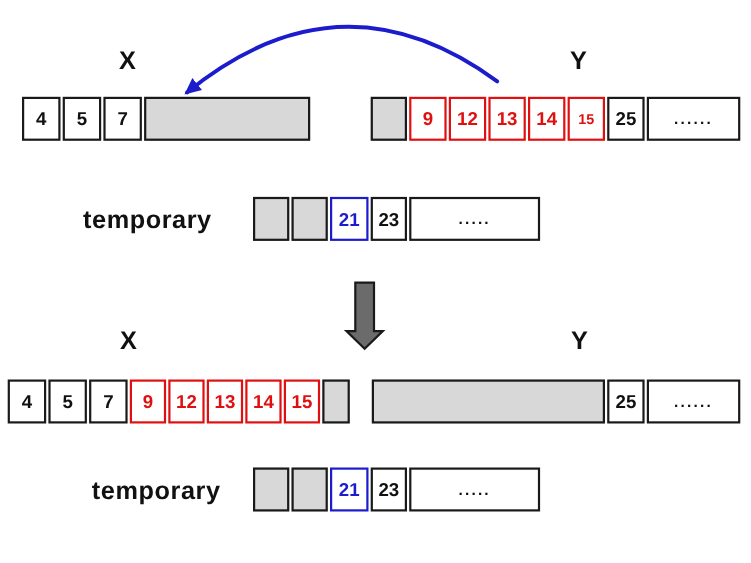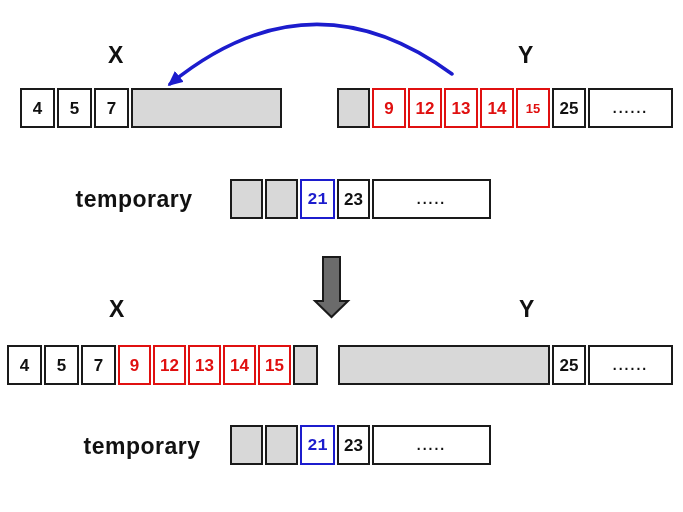--- a/index.html
+++ b/index.html
@@ -17,21 +17,21 @@
   }
   .cell{
     box-sizing:border-box;height:100%;
     display:flex;align-items:center;justify-content:center;
     border:2px solid #1a1a1a;background:#ffffff;
     font-size:17px;font-weight:700;line-height:1;
   }
   .cell.gray{background:var(--grayfill,#d8d8d8);}
   .cell.red{border-color:var(--red,#e01010);color:var(--red,#e01010);}
   .cell.redsm{font-size:13px;}
-  .cell.blue{border-color:var(--blue,#1c1ccd);color:var(--blue,#1c1ccd);font-family:Liberation Mono, monospace;}
+  .cell.blue{border-color:var(--blue,#1c1ccd);color:var(--blue,#1c1ccd);}
   .cell.dots{font-size:14px;letter-spacing:2px;}
 </style>
 </head>
 <body>
 
 <div class="canvas">
 
   <svg class="overlay" viewBox="0 0 683 512">
     <defs>
       <marker id="ah" markerUnits="userSpaceOnUse" markerWidth="18" markerHeight="16" refX="12" refY="7" orient="auto">

